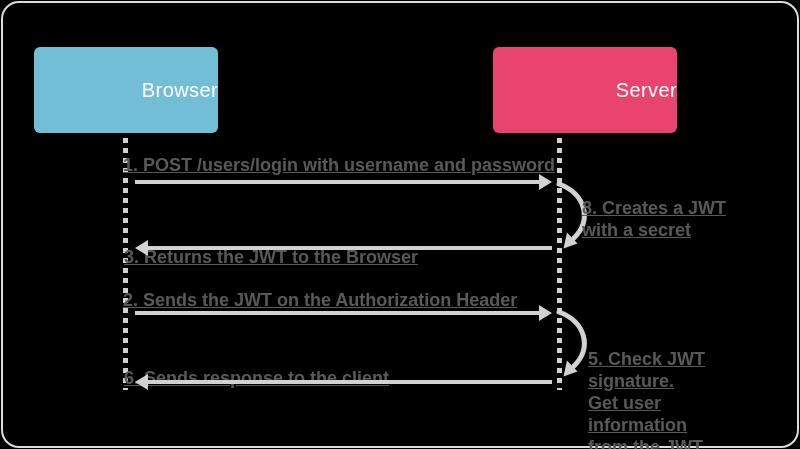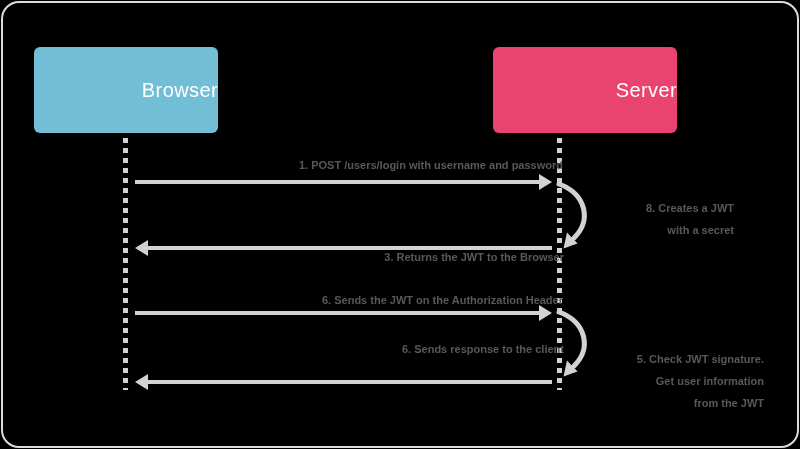--- a/index.html
+++ b/index.html
@@ -39,27 +39,27 @@
   .arrow.left{left:148px;width:404px;}
   .a1{top:180px;} .a3{top:246px;} .a4{top:311px;} .a6{top:380px;}
   .head{position:absolute;width:0;height:0;top:-6px;
     border-top:8px solid transparent;border-bottom:8px solid transparent;}
   .head-right{right:-13px;border-left:13px solid var(--line,#d2d2d4);}
   .head-left{left:-13px;border-right:13px solid var(--line,#d2d2d4);}
 
   .msg-label{
     position:absolute;
     color:var(--text,#58595b);
-    font-size:11px;font-weight:700;
-    text-align:right;line-height:20px;
+    font-size:18px;font-weight:700;
+    text-align:left;line-height:20px;text-decoration:underline;
   }
   .l1{left:123px;width:440px;top:155px;}
   .l3{left:124px;width:440px;top:224px;margin-top:23px;}
   .l4{left:123px;width:440px;top:290px;}
-  .l6{left:124px;width:440px;top:339px;}
+  .l6{left:124px;width:440px;top:368px;}
   .l2{left:582px;width:152px;top:197px;line-height:22px;white-space:pre-line;}
   .l5{left:588px;width:176px;top:304px;line-height:22px;white-space:pre-line;margin-top:44px;}
 
   .loop{position:absolute;width:50px;height:74px;}
   .loop2{left:552px;top:180px;}
   .loop5{left:552px;top:308px;}
   .loop path{stroke:var(--line,#d2d2d4);stroke-width:5;fill:none;stroke-linecap:round;}
   .loop polygon{fill:var(--line,#d2d2d4);}
 </style>
 </head>
@@ -87,21 +87,21 @@
   <polygon points="11.5,68.5 25.5,63.5 15,52.5"></polygon>
 </svg>
 <div class="msg-label l2">8. Creates a JWT
 with a secret</div>
 
 <div class="msg-label l3">3. Returns the JWT to the Browser</div>
 <div class="arrow left a3">
   <span class="head head-left"></span>
 </div>
 
-<div class="msg-label l4">6. Sends the JWT on the Authorization Header</div>
+<div class="msg-label l4">2. Sends the JWT on the Authorization Header</div>
 <div class="arrow right a4">
   <span class="head head-right"></span>
 </div>
 
 <svg class="loop loop5" viewBox="0 0 50 74">
   <path d="M7,4 C34,14 40,40 22,58"></path>
   <polygon points="11.5,68.5 25.5,63.5 15,52.5"></polygon>
 </svg>
 <div class="msg-label l5">5. Check JWT signature.
 Get user information

